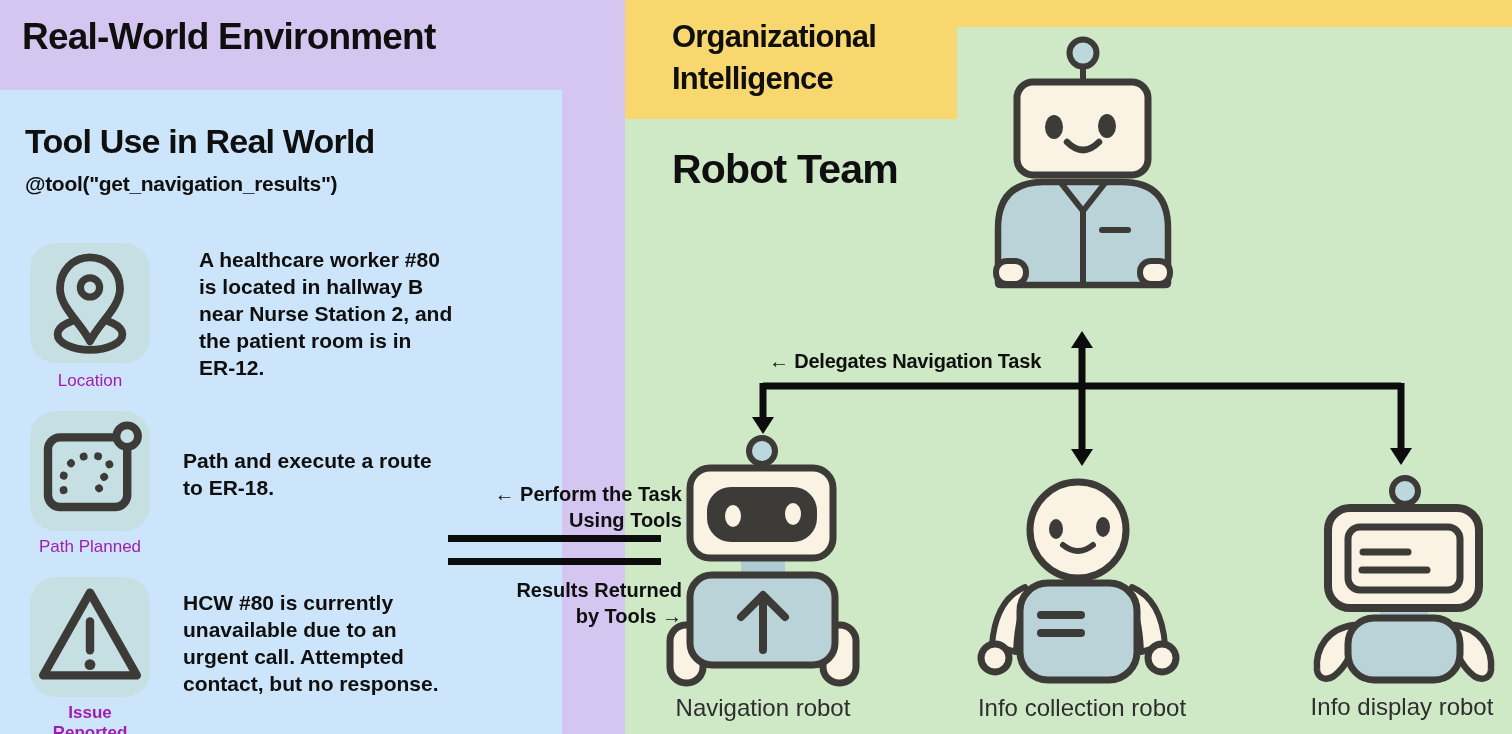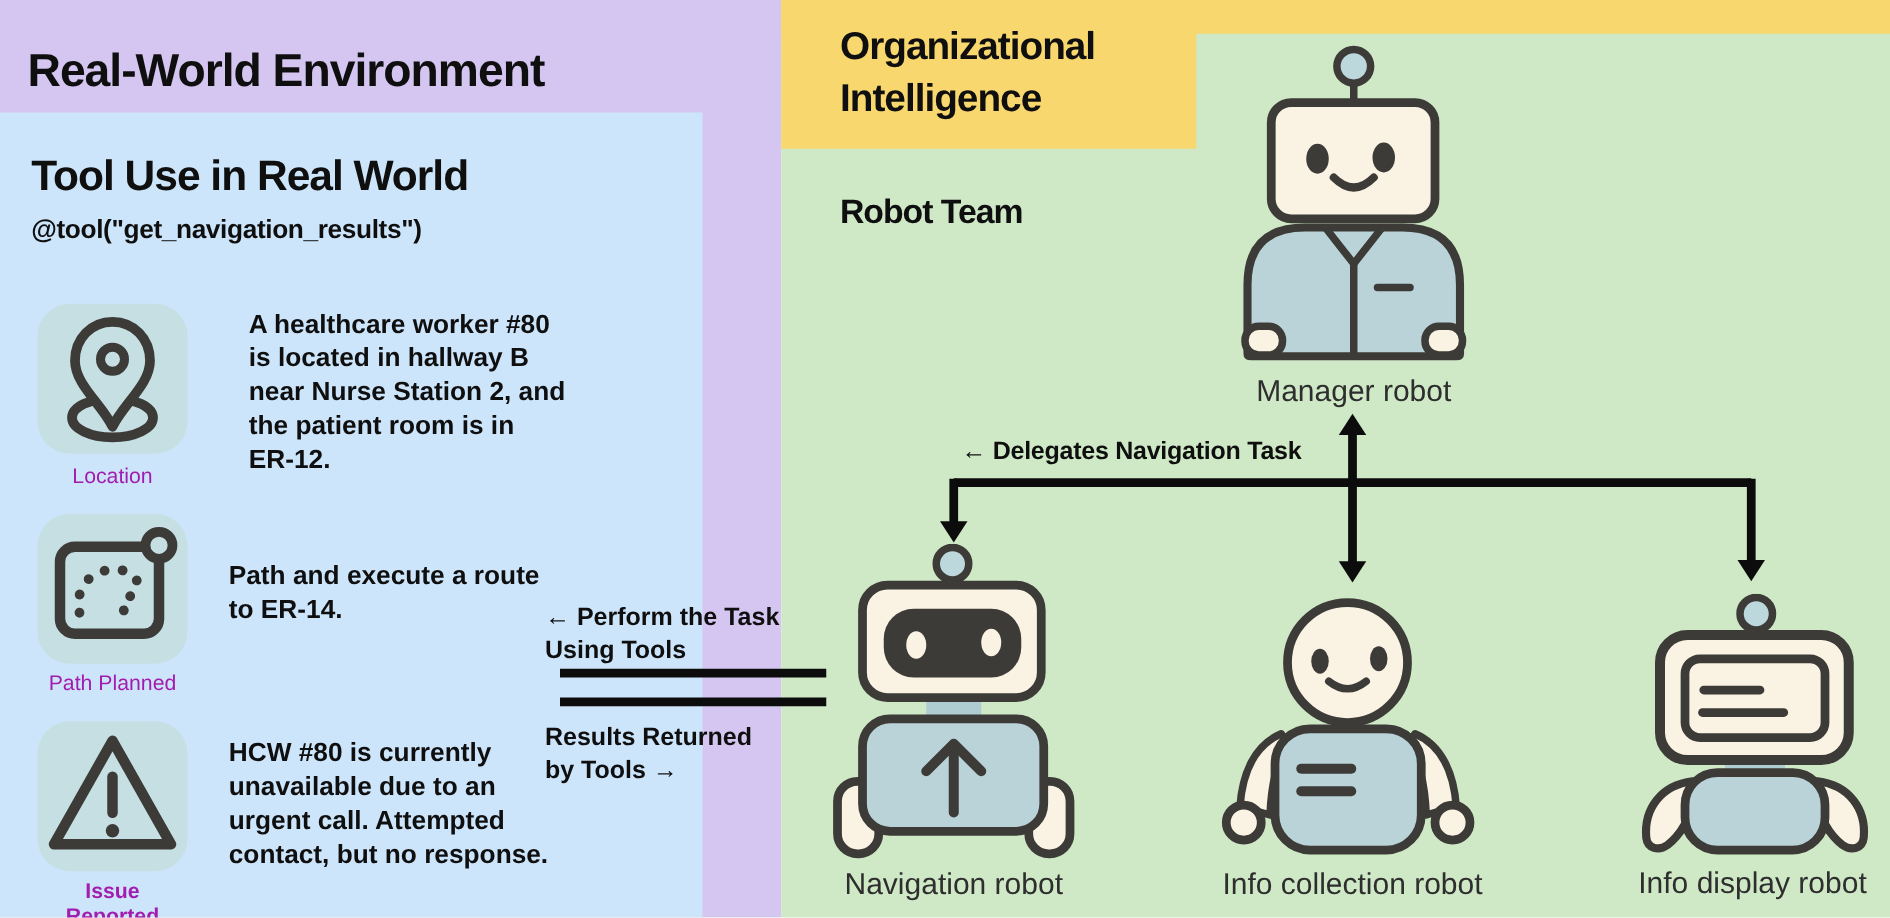--- a/index.html
+++ b/index.html
@@ -8,30 +8,30 @@
     font-family:"Liberation Sans", sans-serif;color:#0f0f0f;
   }
   .abs{position:absolute;}
   
   .purple-bg{left:0;top:0;width:625px;height:734px;background:#d5c6f1;}
   .blue-panel{left:0;top:90px;width:562px;height:644px;background:#cde5fa;}
   .green-bg{left:625px;top:0;width:887px;height:734px;background:#cfe9c6;}
   .yellow-strip{left:625px;top:0;width:887px;height:27px;background:#f8d86e;}
   .yellow-box{left:625px;top:0;width:332px;height:119px;background:#f8d86e;}
   
-  .h-main{font-weight:bold;font-size:37px;letter-spacing:-0.8px;line-height:42px;margin-top:20px;}
+  .h-main{font-weight:bold;font-size:37px;letter-spacing:-0.8px;line-height:42px;}
   .h-sub{font-weight:bold;font-size:34px;letter-spacing:-0.8px;line-height:42px;}
   .h-tool{font-weight:bold;font-size:21px;letter-spacing:-0.3px;}
   .pre{white-space:pre-line;}
   
   .icon-card{width:120px;height:120px;background:#c5dfe3;border-radius:26px;left:30px;}
   .icon-label{left:0px;width:180px;text-align:center;font-size:17px;color:#a21caf;}
   .item-text{left:183px;width:330px;font-weight:bold;font-size:21px;line-height:27px;}
   
-  .exch-label{left:436px;width:234px;text-align:left;font-weight:bold;font-size:20px;line-height:26px;}
+  .exch-label{left:448px;width:234px;text-align:right;font-weight:bold;font-size:20px;line-height:26px;}
   .exch-line{left:448px;width:213px;height:7px;background:#0c0c0c;}
   
   .arrow-label{font-weight:bold;font-size:20px;letter-spacing:-0.2px;}
   .robot-label{text-align:center;font-size:24px;color:#2e2e2e;}
   svg{display:block;}
 </style>
 </head>
 <body>
 
 <div id="canvas">
@@ -66,21 +66,21 @@
     <span>
       <svg width="120" height="120" viewBox="0 0 100 100">
         <rect x="15" y="22" width="66" height="58" rx="10" fill="none" stroke="#3d3b37" stroke-width="7"></rect>
         <path d="M 28,66 C 24,46 40,34 58,38 C 70,41 68,52 60,56 C 54,59 56,66 64,70" fill="none" stroke="#3d3b37" stroke-width="6.5" stroke-linecap="round" stroke-dasharray="0.1 12"></path>
         <circle cx="81" cy="21" r="9" fill="#c5dfe3" stroke="#3d3b37" stroke-width="6.5"></circle>
       </svg>
     </span>
   </div>
   <div class="abs icon-label" style="top:537px;width:120px;left:30px;">Path Planned</div>
   <div class="abs item-text pre" style="top:447px;">Path and execute a route
-to ER-14.</div>
+to ER-18.</div>
 
   <div class="abs icon-card" style="top:577px;">
     <span>
       <svg width="120" height="120" viewBox="0 0 100 100">
         <path d="M 50,13 L 89,82 L 11,82 Z" fill="none" stroke="#3d3b37" stroke-width="7" stroke-linejoin="round"></path>
         <line x1="50" y1="37" x2="50" y2="61" stroke="#3d3b37" stroke-width="7" stroke-linecap="round"></line>
         <circle cx="50" cy="73" r="4.5" fill="#3d3b37"></circle>
       </svg>
     </span>
   </div>
@@ -92,21 +92,21 @@
 
   <div class="abs exch-label pre" style="top:481px;">← Perform the Task
 Using Tools</div>
   <div class="abs exch-line" style="top:535px;"></div>
   <div class="abs exch-line" style="top:558px;"></div>
   <div class="abs exch-label pre" style="top:577px;">Results Returned
 by Tools →</div>
 
   <div class="abs h-sub pre" style="left:672px;top:16px;font-size:31px;">Organizational
 Intelligence</div>
-  <div class="abs h-sub" style="left:672px;top:148px;font-size:27px;">Robot Team</div>
+  <div class="abs h-sub" style="left:672px;top:148px;font-size:41px;">Robot Team</div>
 
   <svg class="abs" style="left:625px;top:0;" width="887" height="734" viewBox="625 0 887 734">
     <line x1="763" y1="386" x2="1401" y2="386" stroke="#0c0c0c" stroke-width="7"></line>
     <line x1="763" y1="383" x2="763" y2="419" stroke="#0c0c0c" stroke-width="7"></line>
     <polygon points="763,434 752,417 774,417" fill="#0c0c0c"></polygon>
     <line x1="1082" y1="346" x2="1082" y2="451" stroke="#0c0c0c" stroke-width="7"></line>
     <polygon points="1082,331 1071,348 1093,348" fill="#0c0c0c"></polygon>
     <polygon points="1082,466 1071,449 1093,449" fill="#0c0c0c"></polygon>
     <line x1="1401" y1="383" x2="1401" y2="450" stroke="#0c0c0c" stroke-width="7"></line>
     <polygon points="1401,465 1390,448 1412,448" fill="#0c0c0c"></polygon>
@@ -122,21 +122,20 @@
       <line x1="101" y1="181" x2="101" y2="253" stroke="#3d3b37" stroke-width="6"></line>
       <line x1="120" y1="200" x2="146" y2="200" stroke="#3d3b37" stroke-width="6" stroke-linecap="round"></line>
       <rect x="14" y="231" width="30" height="23" rx="11" fill="#faf3e4" stroke="#3d3b37" stroke-width="6"></rect>
       <rect x="158" y="231" width="30" height="23" rx="11" fill="#faf3e4" stroke="#3d3b37" stroke-width="6"></rect>
       <rect x="35" y="52" width="131" height="93" rx="16" fill="#faf3e4" stroke="#3d3b37" stroke-width="7"></rect>
       <ellipse cx="72" cy="97" rx="9" ry="12" fill="#3d3b37"></ellipse>
       <ellipse cx="125" cy="96" rx="9" ry="12" fill="#3d3b37"></ellipse>
       <path d="M 85,112 Q 101,128 117,112" fill="none" stroke="#3d3b37" stroke-width="6.5" stroke-linecap="round"></path>
     </svg>
   </span>
-  <div class="abs robot-label" style="left:982px;top:300px;width:202px;">Manager robot</div>
 
   <span class="abs" style="left:663px;top:435px;">
     <svg width="200" height="260" viewBox="0 0 200 260">
       <line x1="99" y1="28" x2="99" y2="42" stroke="#3d3b37" stroke-width="6"></line>
       <circle cx="99" cy="16" r="13" fill="#bdd8dc" stroke="#3d3b37" stroke-width="6"></circle>
       <rect x="78" y="122" width="44" height="22" fill="#b0ccd3"></rect>
       <rect x="7" y="190" width="33" height="58" rx="16" fill="#faf3e4" stroke="#3d3b37" stroke-width="7"></rect>
       <rect x="160" y="190" width="33" height="58" rx="16" fill="#faf3e4" stroke="#3d3b37" stroke-width="7"></rect>
       <rect x="27" y="140" width="145" height="90" rx="22" fill="#b9d3d9" stroke="#3d3b37" stroke-width="7"></rect>
       <line x1="100" y1="162" x2="100" y2="215" stroke="#3d3b37" stroke-width="8" stroke-linecap="round"></line>

